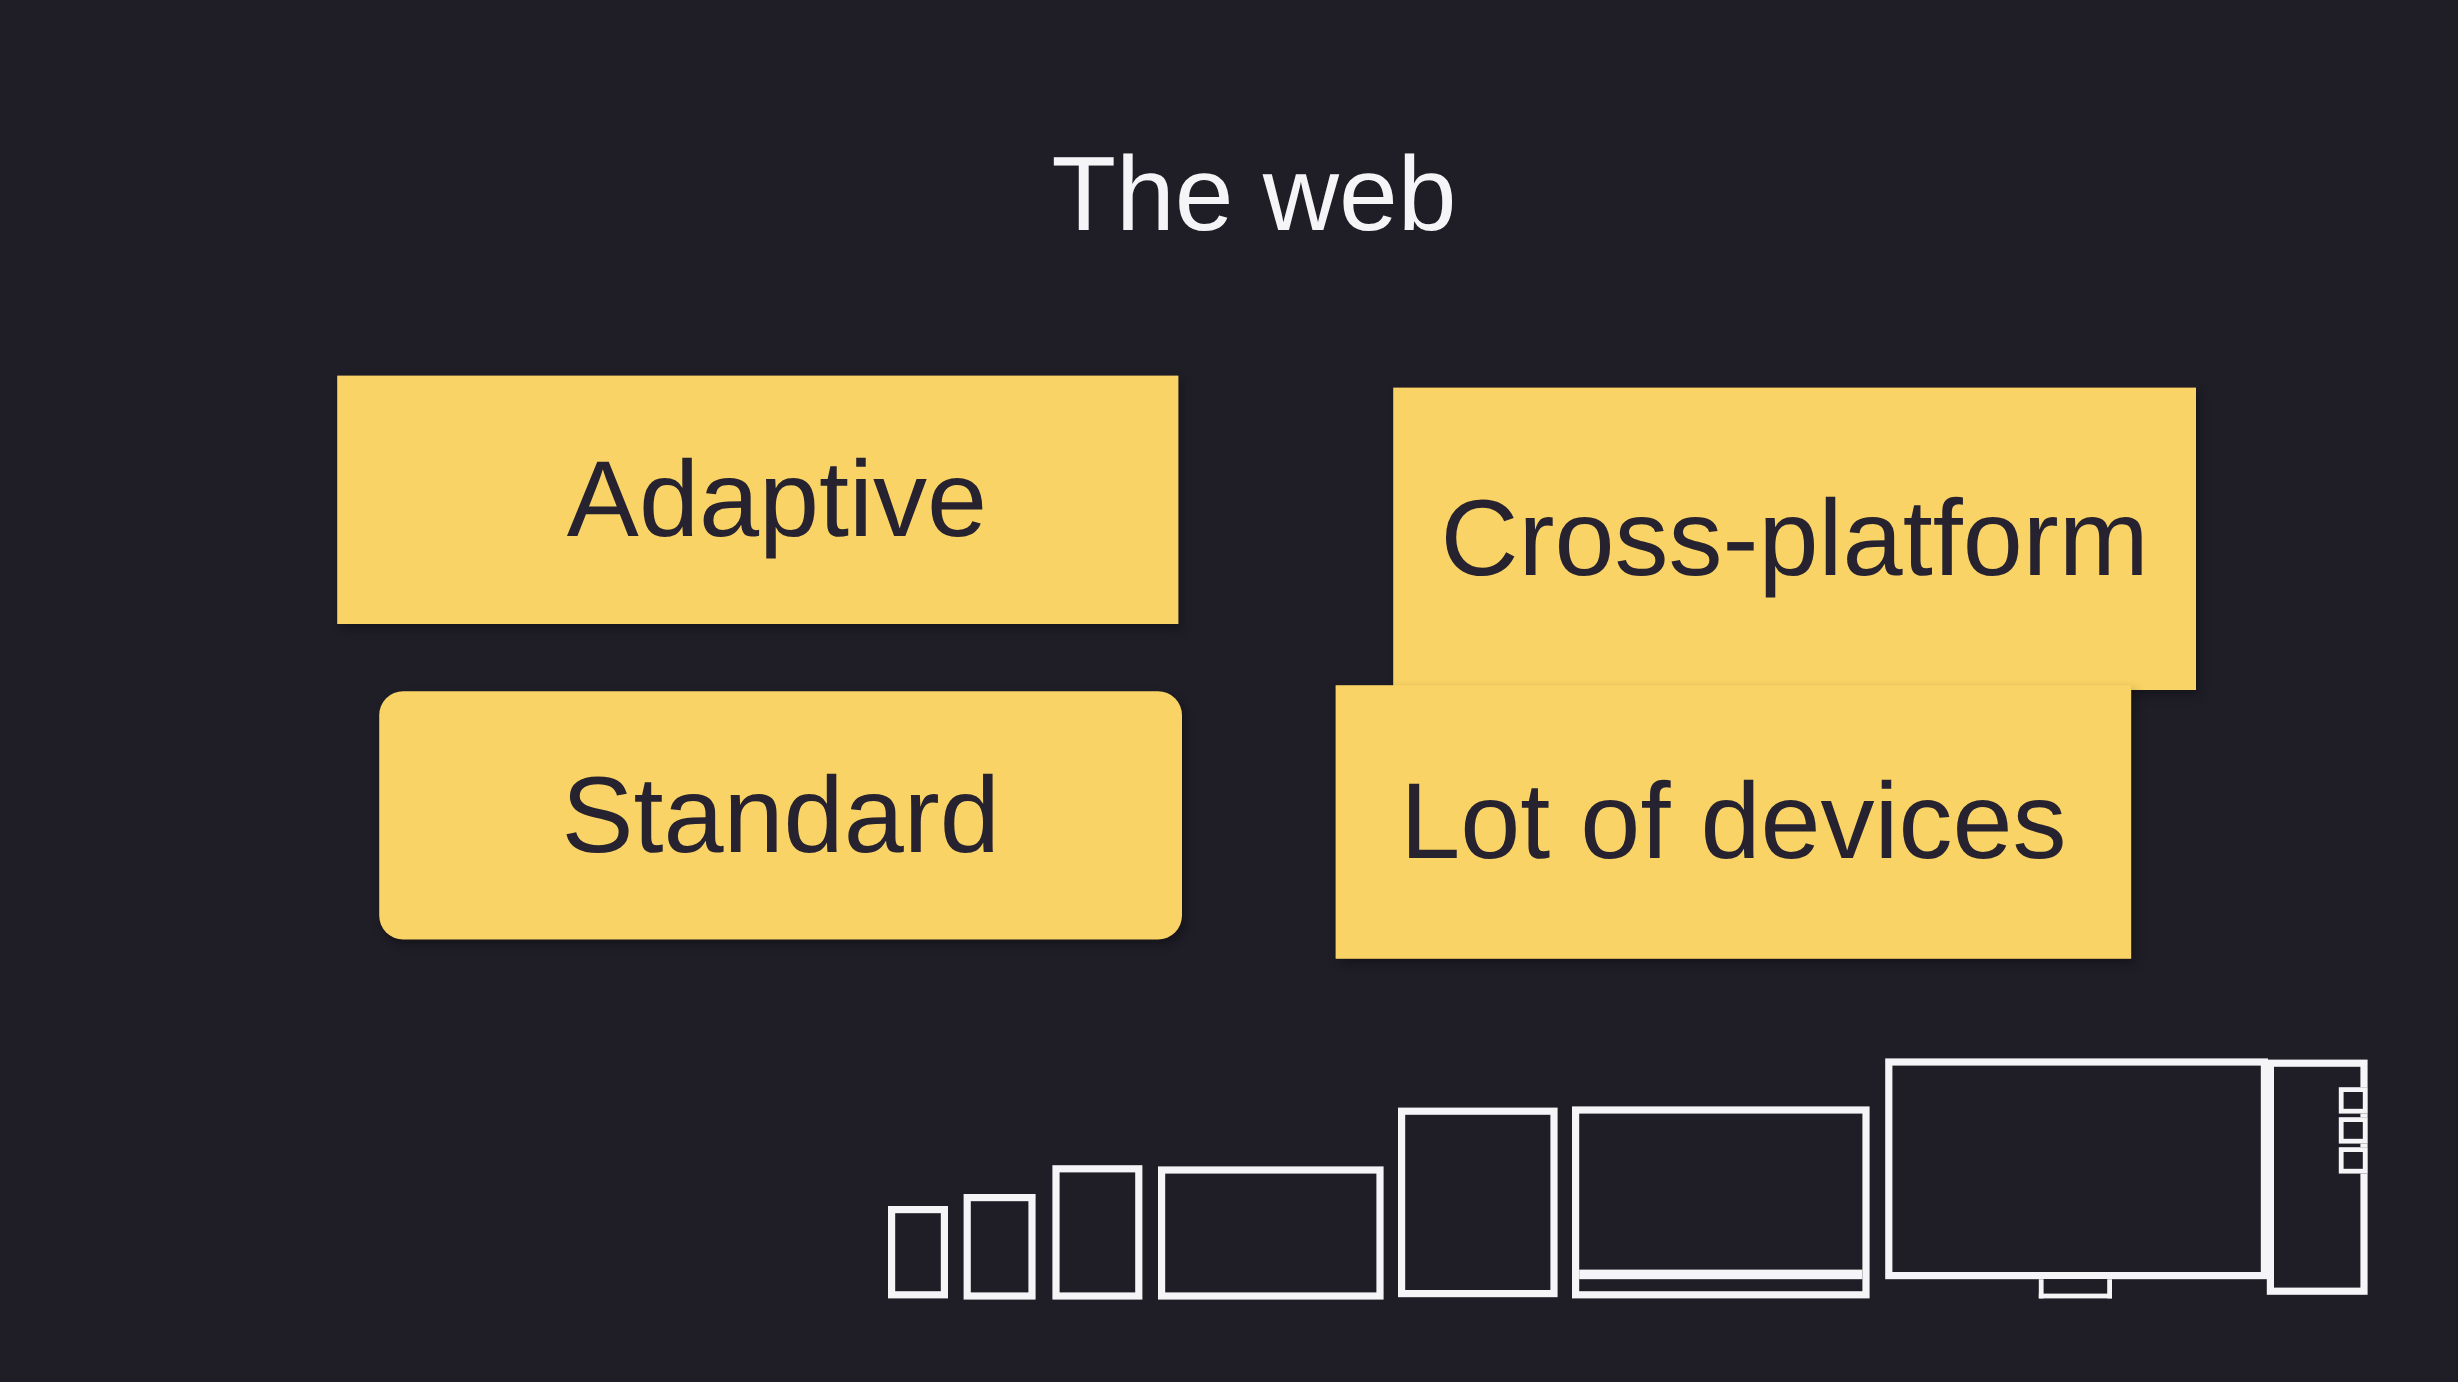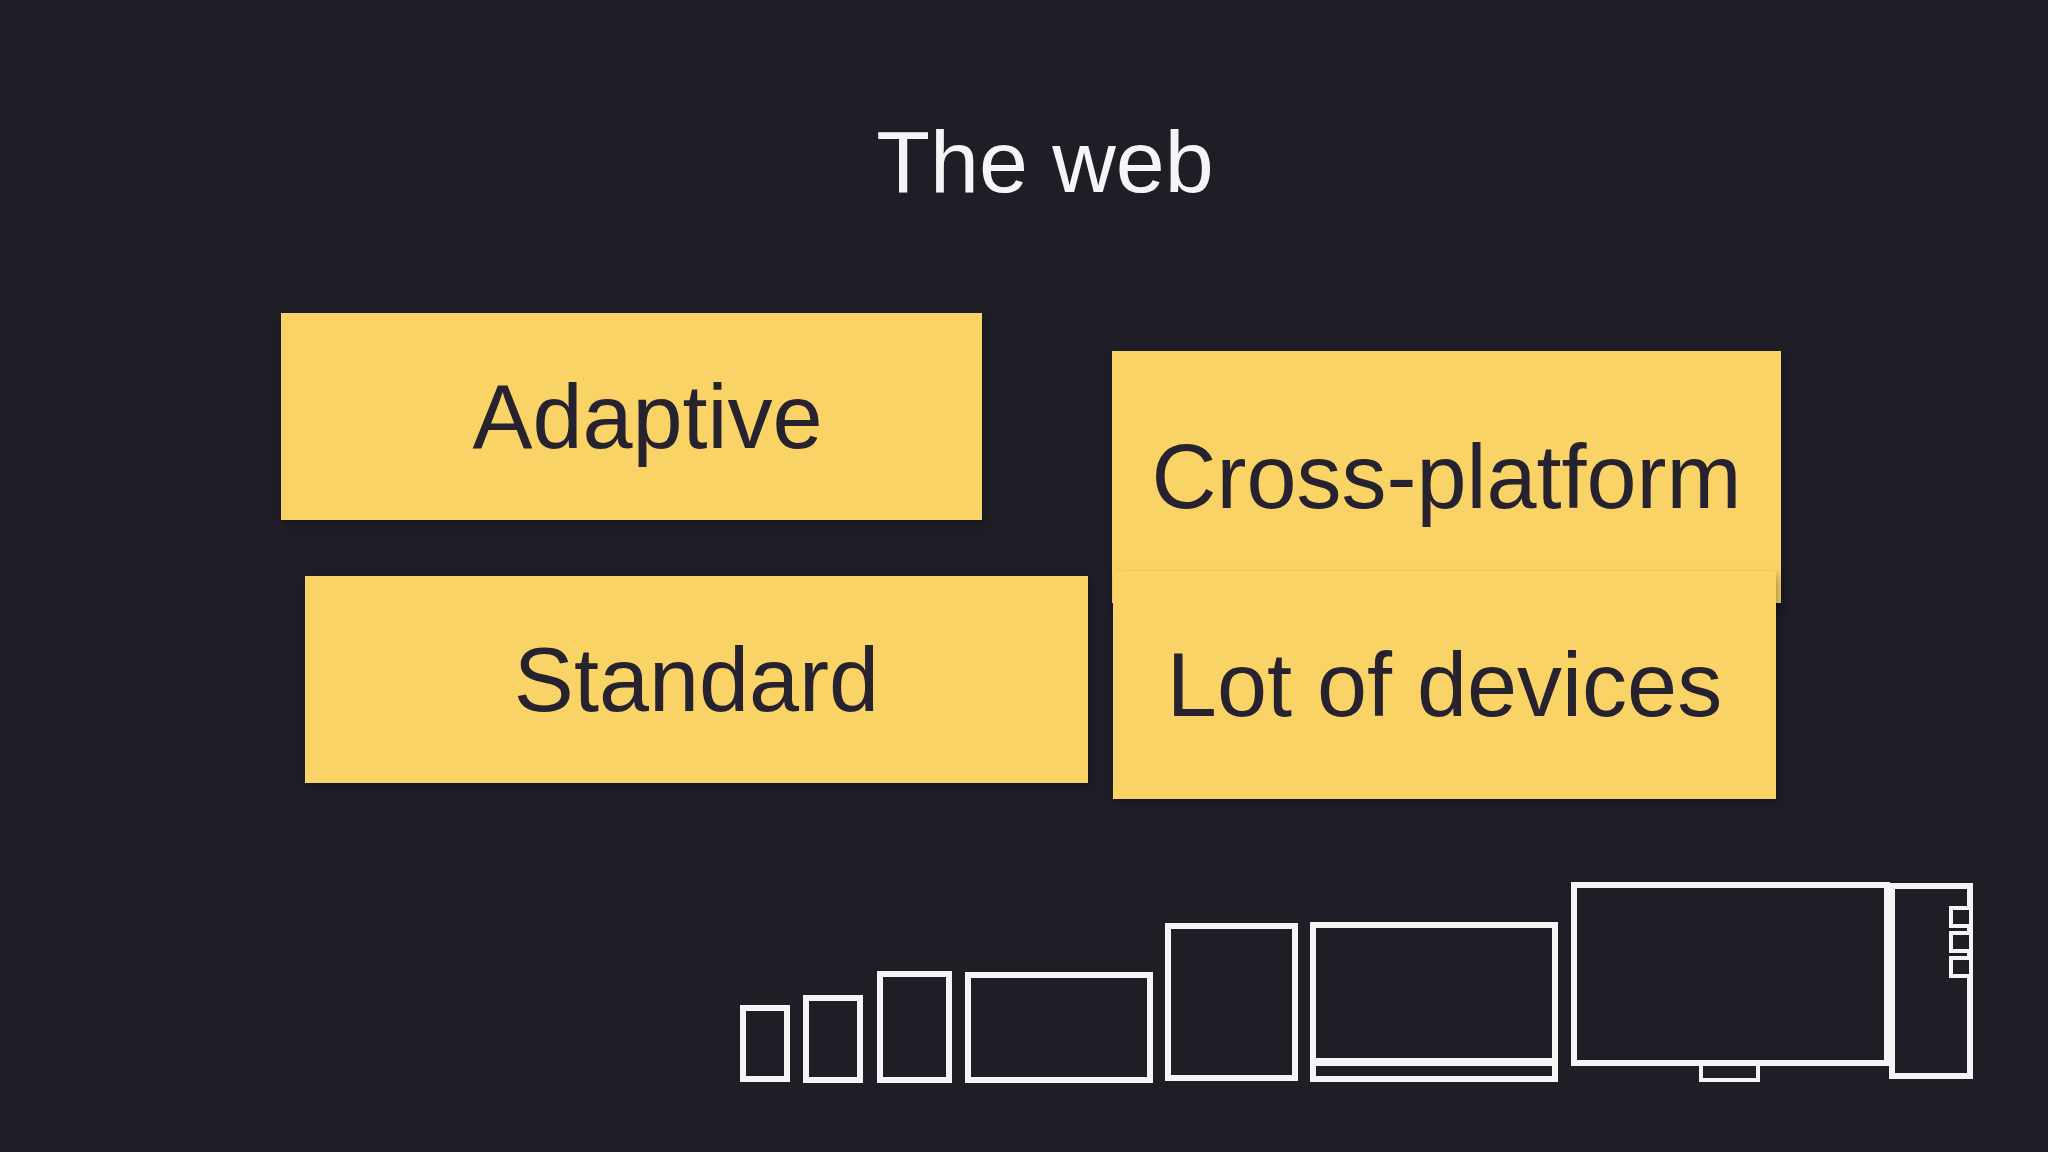--- a/index.html
+++ b/index.html
@@ -26,22 +26,22 @@
   .card {
     position: absolute; background: var(--accent);
     display: flex; align-items: center; justify-content: center;
     box-shadow: 3px 4px 8px rgba(0,0,0,0.28);
   }
   .card-label {
     font-size: 90px; font-weight: 300; line-height: 1;
     color: var(--card-text); white-space: nowrap;
   }
   .card-adaptive       { left: 281px;  top: 313px; width: 669px; height: 207px; padding-left: 32px; }
-  .card-crossplatform  { left: 1112px; top: 323px; width: 669px; height: 252px; margin-top: 28px; }
-  .card-standard       { left: 305px;  top: 576px; width: 783px; height: 207px; }
+  .card-crossplatform  { left: 1161px; top: 323px; width: 669px; height: 252px; }
+  .card-standard       { left: 316px;  top: 576px; width: 669px; height: 207px; border-radius: 20px; }
   .card-lotofdevices   { left: 1113px; top: 571px; width: 663px; height: 228px; }
 
   .devices { position: absolute; left: 0; top: 0; width: 100%; height: 100%; }
   .device {
     position: absolute; box-sizing: border-box;
     border: 6px solid var(--outline); background: transparent;
   }
   .d-phone-s  { left: 740px;  top: 1005px; width: 50px;  height: 77px;  }
   .d-phone    { left: 803px;  top: 995px;  width: 60px;  height: 88px;  }
   .d-tab-s    { left: 877px;  top: 971px;  width: 75px;  height: 112px; }

